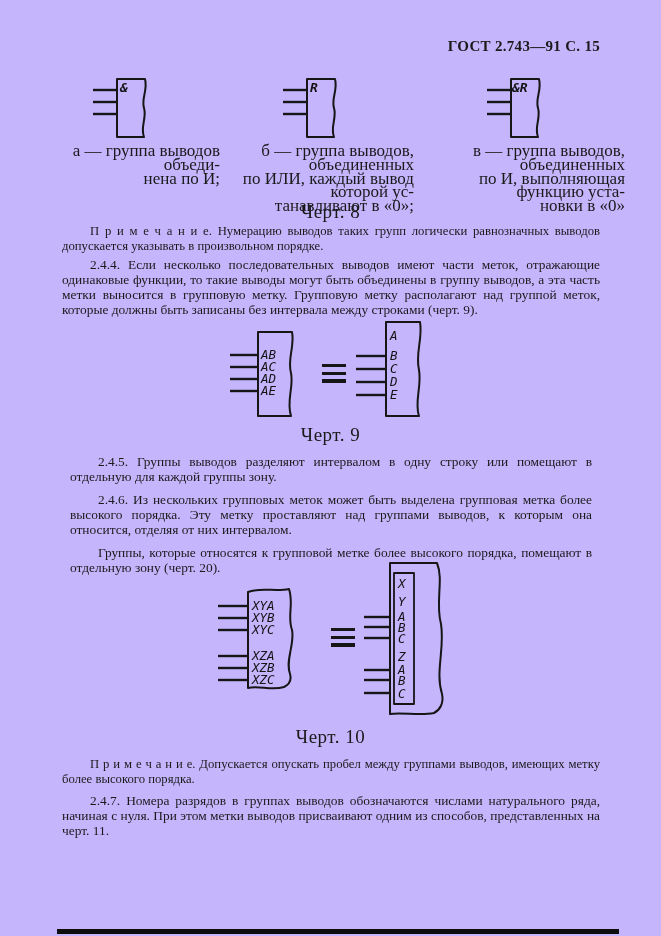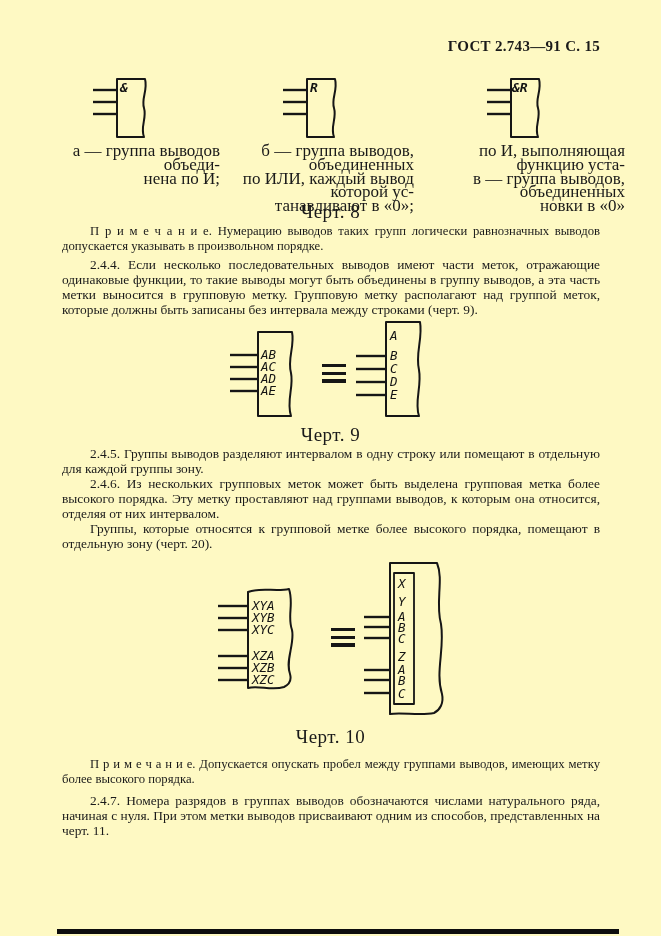--- a/index.html
+++ b/index.html
@@ -1,36 +1,36 @@
 <!DOCTYPE html>
 <html><head>
 <meta charset="utf-8">
 <style>
   html,body { margin:0; padding:0; background:#888; }
   .page {
     position: relative;
     width: 661px; height: 936px;
     margin: 0 auto;
-    background: #fef9c3;
+    background: #c4b5fd;
     color: #1a1a1a;
     font-family: "Liberation Serif", "DejaVu Serif", serif;
     overflow: hidden;
   }
   .header {
     position: absolute; top: 38px; right: 61px;
     font-size: 15px; font-weight: bold; letter-spacing: 0.3px;
     white-space: nowrap;
   }
   .para {
     position: absolute; left: 62px; width: 538px;
     font-size: 13.4px; line-height: 15px;
     text-align: justify; text-indent: 28px;
   }
   .note { font-size: 12.7px; line-height: 15.2px; }
-  .flow p { margin: 0; text-align: justify; text-indent: 28px; }
+  .flow p { margin: 8px; text-align: justify; text-indent: 28px; }
   .figcap {
     position: absolute; left: 0; width: 661px;
     text-align: center; font-size: 19px; letter-spacing: 0.5px;
   }
   .symcap {
     position: absolute;
     font-size: 17px; line-height: 13.8px;
     text-align: right;
   }
   svg.diagram { position: absolute; overflow: visible; }
@@ -80,22 +80,22 @@
   <div class="symcap" style="left:45px; top:144px; width:175px;">
     <div>а — группа выводов объеди-</div>
     <div>нена по И;</div>
   </div>
   <div class="symcap" style="left:192px; top:144px; width:222px;">
     <div>б — группа выводов,  объединенных</div>
     <div>по ИЛИ, каждый вывод которой ус-</div>
     <div>танавливают в «0»;</div>
   </div>
   <div class="symcap" style="left:420px; top:144px; width:205px;">
+    <div>в — группа  выводов,  объединенных</div>
     <div>по И, выполняющая функцию уста-</div>
-    <div>в — группа  выводов,  объединенных</div>
     <div>новки в «0»</div>
   </div>
 
   <div class="figcap" style="top:201px;">Черт. 8</div>
 
   <div class="para note" style="top:224px;">П р и м е ч а н и е.  Нумерацию выводов таких групп логически равнозначных выводов допускается указывать в произвольном порядке.</div>
 
   <div class="para" style="top:257px;">2.4.4.  Если несколько последовательных выводов имеют части меток, отражающие одинаковые функции, то такие выводы могут быть объединены в группу выводов, а эта часть метки выносится в групповую метку. Групповую метку располагают над группой меток, которые должны быть записаны без интервала между строками (черт. 9).</div>
 
   <svg class="diagram" style="left:230px; top:328px;" width="72" height="92" viewBox="0 0 72 92">

